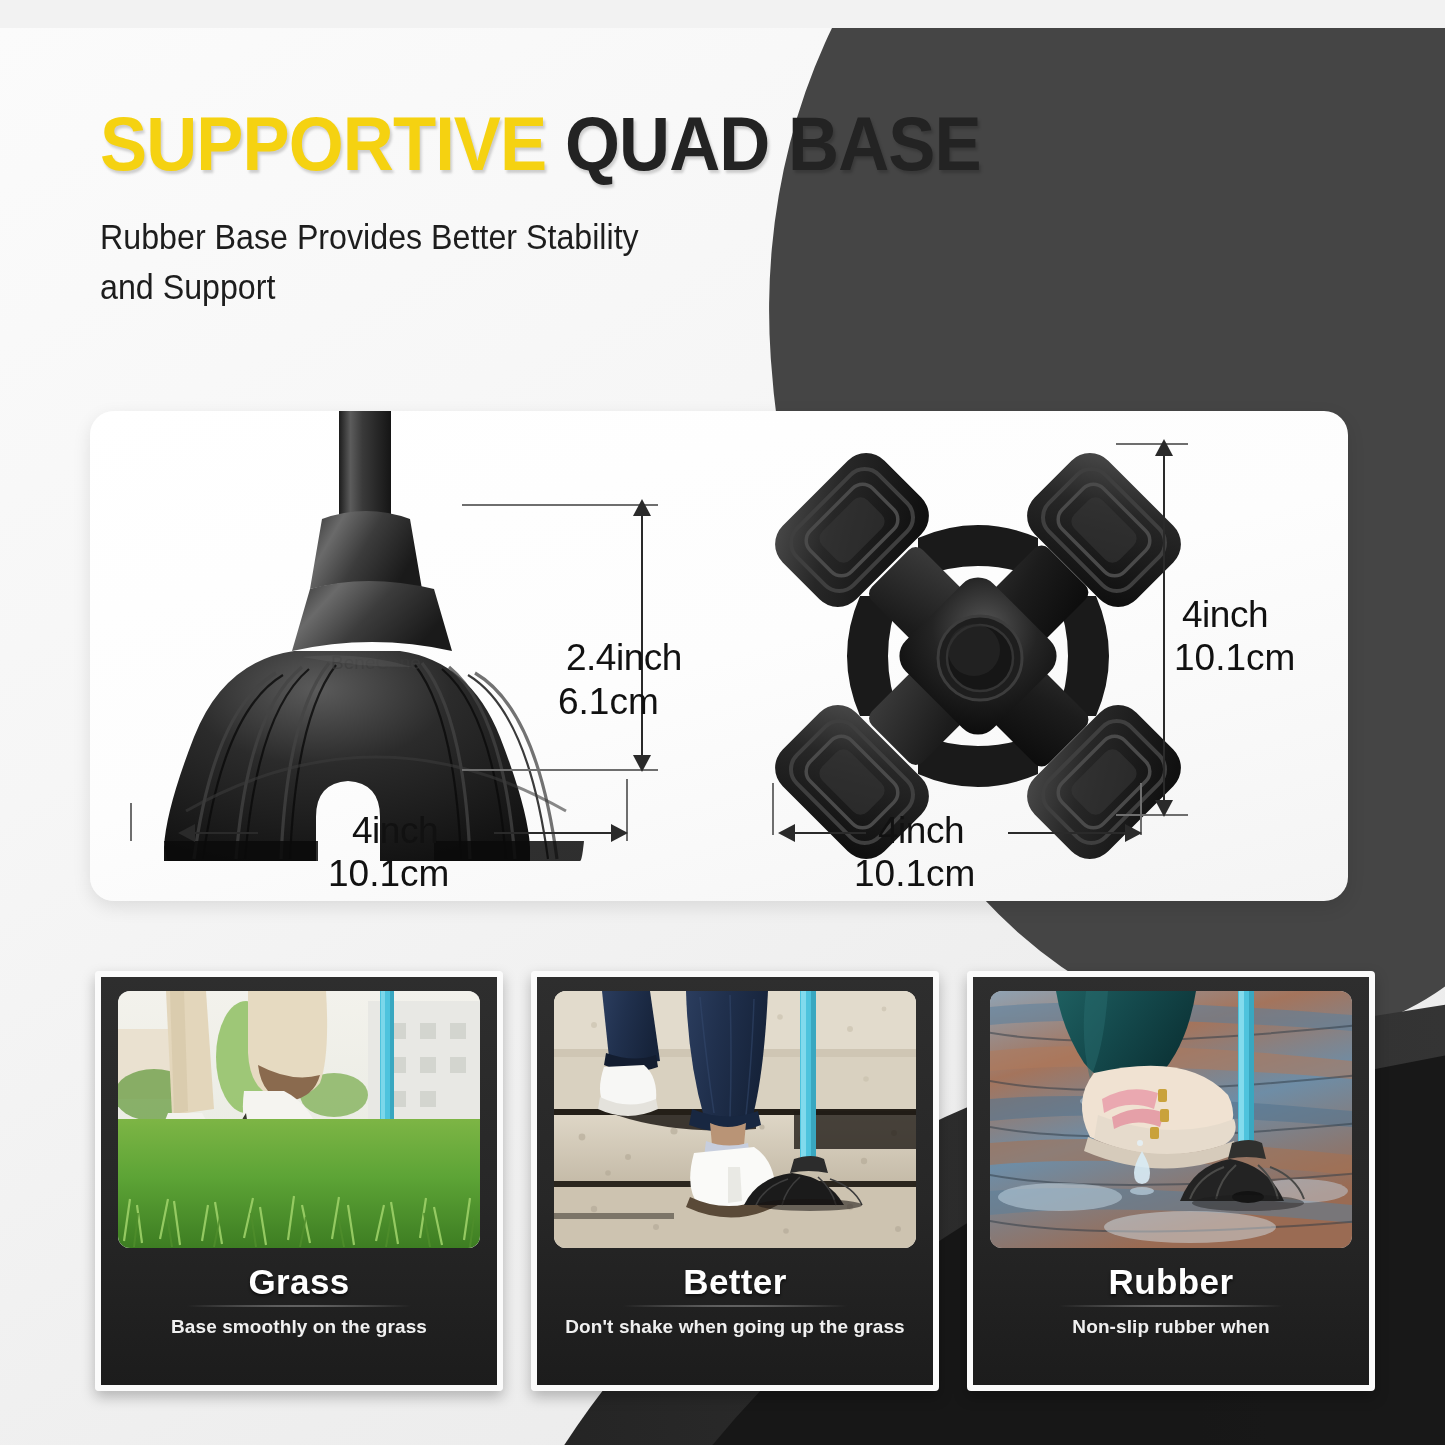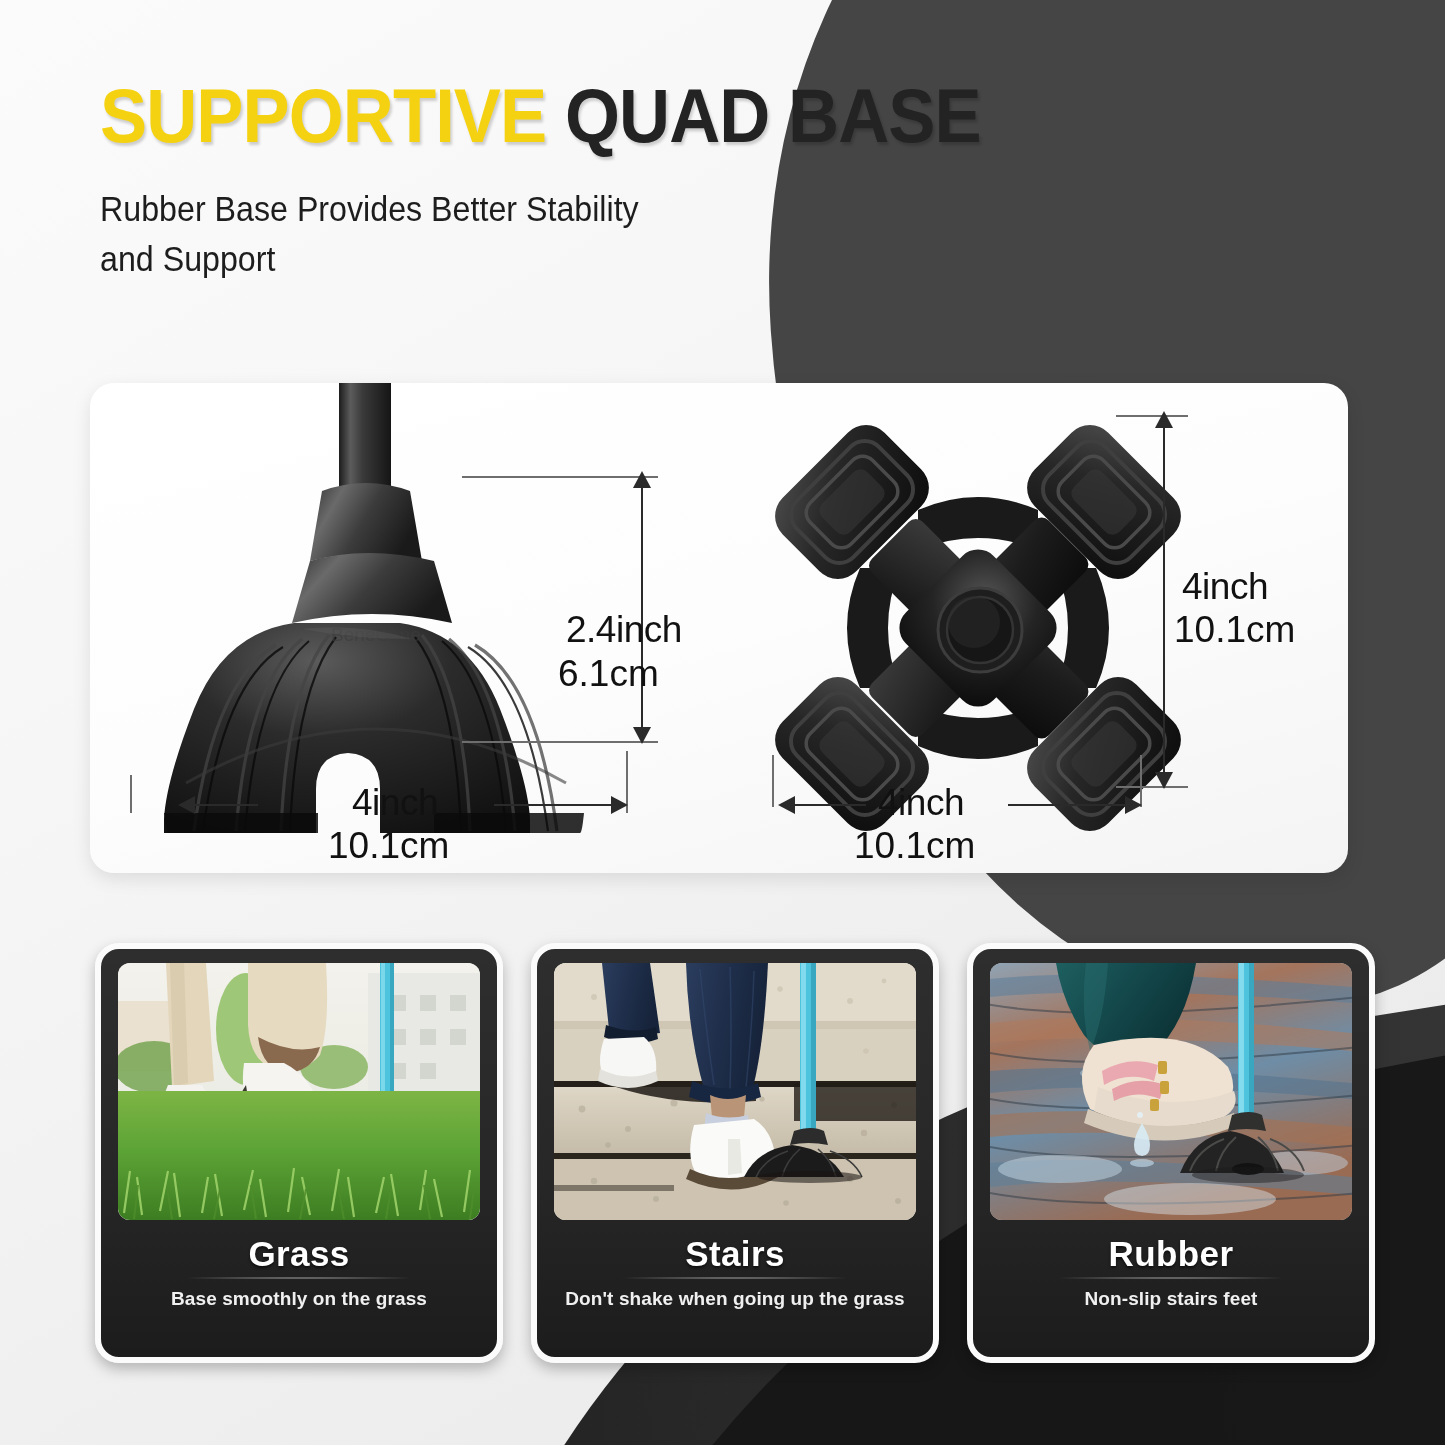--- a/index.html
+++ b/index.html
@@ -9,20 +9,21 @@
     background:#f2f2f2;
     overflow:hidden;
     position:relative;
   }
 
   
   #stage {
     position:absolute; inset:0;
     background:linear-gradient(150deg,#fbfbfb 0%,#f6f6f6 35%,#eeeeee 70%,#e9e9e9 100%);
     overflow:hidden;
+    margin-top:28px;
   }
   .deco-dark-blob{
     position:absolute;
     right:-230px; top:-260px;
     width:900px; height:1270px;
     background:#454545;
     border-radius:50% 46% 44% 52% / 44% 40% 58% 56%;
     transform:rotate(-4deg);
   }
   .deco-dark-swoosh{
@@ -95,21 +96,21 @@
   .cards{
     position:absolute; left:95px; top:943px;
     width:1280px; height:420px;
     display:flex; justify-content:space-between;
     z-index:7;
   }
   .card{
     width:408px; height:420px;
     background:linear-gradient(180deg,#2e2e2e 0%,#272727 55%,#1c1c1c 100%);
     border:6px solid #fbfbfb;
-    border-radius:24px;
+    border-radius:4px;
     box-shadow:0 6px 14px rgba(0,0,0,.25);
     overflow:hidden;
     position:relative;
     display:flex; flex-direction:column; align-items:center;
   }
   .card-photo{
     width:362px; height:257px;
     margin-top:14px;
     border-radius:12px;
     overflow:hidden;
@@ -519,21 +520,21 @@
           <path d="M238 182 q-34 4 -48 32 l100 0 q-16 -28 -52 -32 Z" fill="#1b1b1b"></path>
           <g stroke="#3d3d3d" stroke-width="1.6" fill="none">
             <path d="M234 188 q-24 8 -32 26"></path>
               <path d="M246 186 q-14 12 -18 28"></path>
             <path d="M264 186 q14 12 18 28"></path>
               <path d="M276 188 q24 8 32 26"></path>
           </g>
           <ellipse cx="256" cy="214" rx="52" ry="6" fill="#171310" opacity=".55"></ellipse>
         </svg>
       </div>
-      <div class="card-title">Stairs</div>
+      <div class="card-title">Better</div>
       <div class="card-rule"></div>
       <div class="card-sub">Don't shake when going up the grass</div>
     </div>
 
     <div class="card">
       <div class="card-photo">
         <svg viewBox="0 0 362 257" preserveAspectRatio="none">
           <defs>
             <linearGradient id="brickg" x1="0" y1="0" x2="0.4" y2="1">
               <stop offset="0%" stop-color="#8fa3b4"></stop>
@@ -602,17 +603,17 @@
           <ellipse cx="258" cy="206" rx="16" ry="6" fill="#121212"></ellipse>
           <ellipse cx="258" cy="212" rx="56" ry="8" fill="#1a1a1a" opacity=".45"></ellipse>
 
           <path d="M152 160 q8 14 8 22 q0 11 -8 11 q-8 0 -8 -11 q0 -8 8 -22 Z" fill="#d9ecf6" opacity=".9"></path>
           <ellipse cx="152" cy="200" rx="12" ry="4" fill="#c8e1f0" opacity=".6"></ellipse>
           <circle cx="150" cy="152" r="3" fill="#e5f2fa" opacity=".8"></circle>
         </svg>
       </div>
       <div class="card-title">Rubber</div>
       <div class="card-rule"></div>
-      <div class="card-sub">Non-slip stairs feet</div>
+      <div class="card-sub">Non-slip rubber when</div>
     </div>
 
   </div>
 </div>
 
 </body></html>

